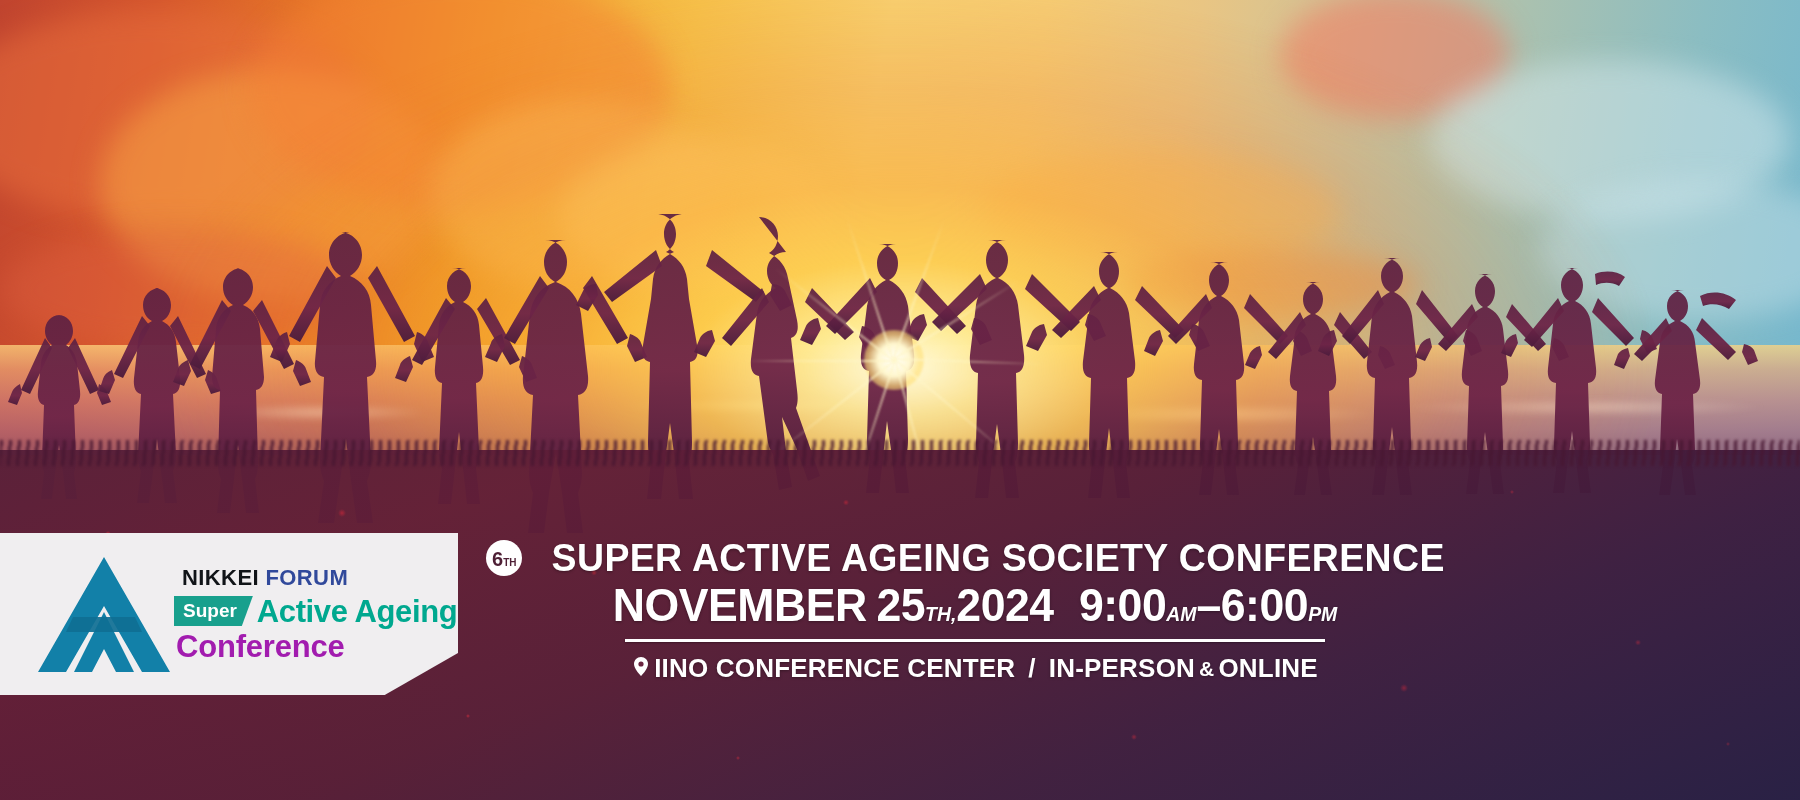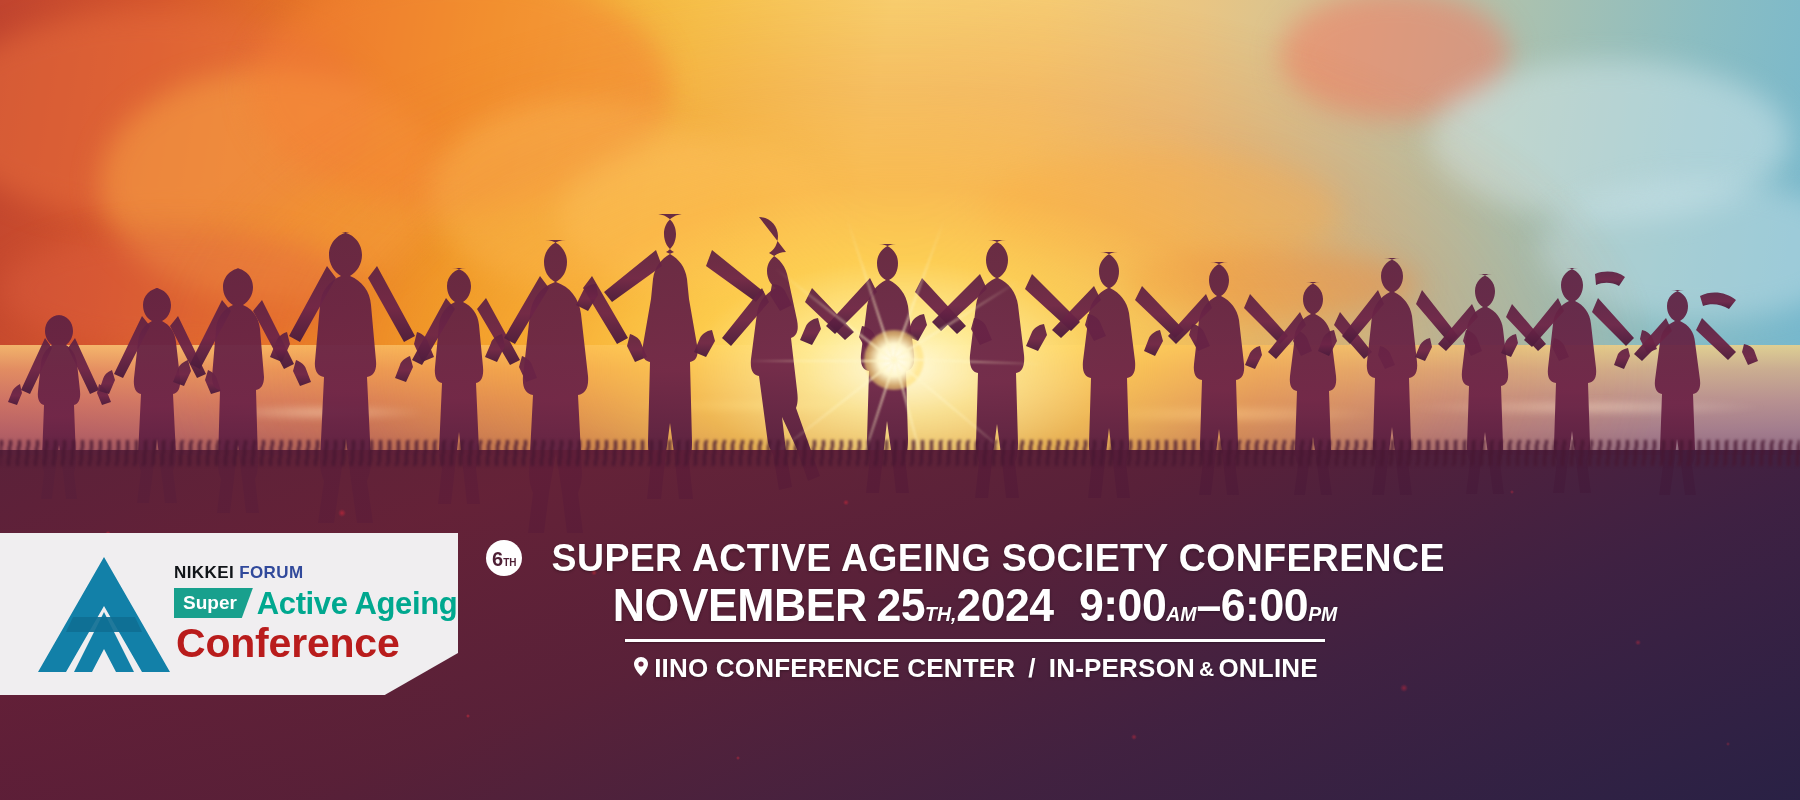--- a/index.html
+++ b/index.html
@@ -118,37 +118,37 @@
     background:#f0eef0;
     clip-path:polygon(0 0, 100% 0, 100% 74%, 84% 100%, 0 100%);
     display:flex; align-items:center;
   }
   .logo-mark{
     position:relative; width:132px; height:115px; margin-left:38px; flex:none;
   }
   .logo-mark svg{ display:block; }
   .logo-text{ margin-left:4px; }
   .nikkei-line{
-    font-size:17px; font-weight:bold; letter-spacing:.4px; line-height:1;
-    margin-bottom:7px; white-space:nowrap;
+    font-size:22px; font-weight:bold; letter-spacing:.4px; line-height:1;
+    margin-bottom:7px; white-space:nowrap;margin-left:8px;
   }
   .nikkei-line .nk{ color:#111418; }
   .nikkei-line .fm{ color:#31499b; }
-  .aas-line{ display:flex; align-items:flex-start; white-space:nowrap; }
+  .aas-line{ display:flex; align-items:center; white-space:nowrap; }
   .super-chip{
     position:relative; background:#18a08d; color:#ffffff;
     font-size:19px; font-weight:bold; line-height:1;
     padding:5px 16px 6px 9px; margin-right:4px;
     clip-path:polygon(0 0, 100% 0, 86% 100%, 0 100%);
   }
   .aas-text{
     color:#00a88f; font-size:31px; font-weight:bold; letter-spacing:-.4px; line-height:1;
   }
   .conf-line{
-    color:#b91c1c; font-size:41px; font-weight:bold; letter-spacing:-.2px;
+    color:#a21caf; font-size:31px; font-weight:bold; letter-spacing:-.2px;
     line-height:1; margin-top:4px; margin-left:2px;
   }
 
   
   .event{
     position:absolute; left:470px; top:538px; width:1010px;
     text-align:center; color:#ffffff;
     text-shadow:0 1px 3px rgba(0,0,0,.35);
   }
   .title-row{

